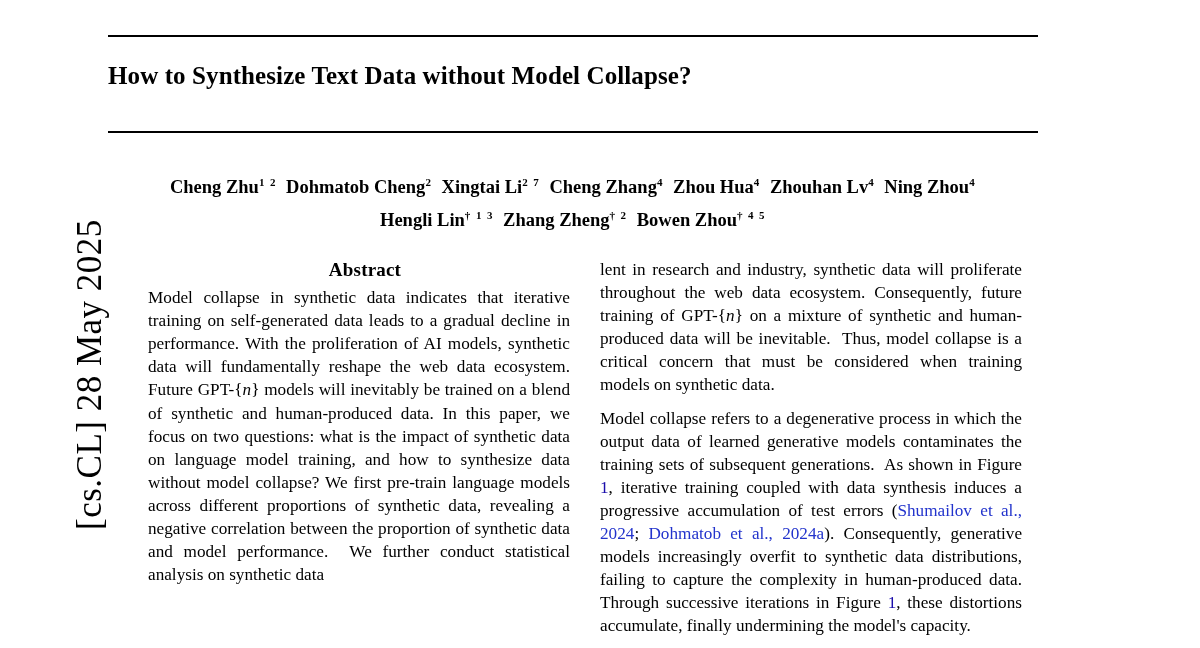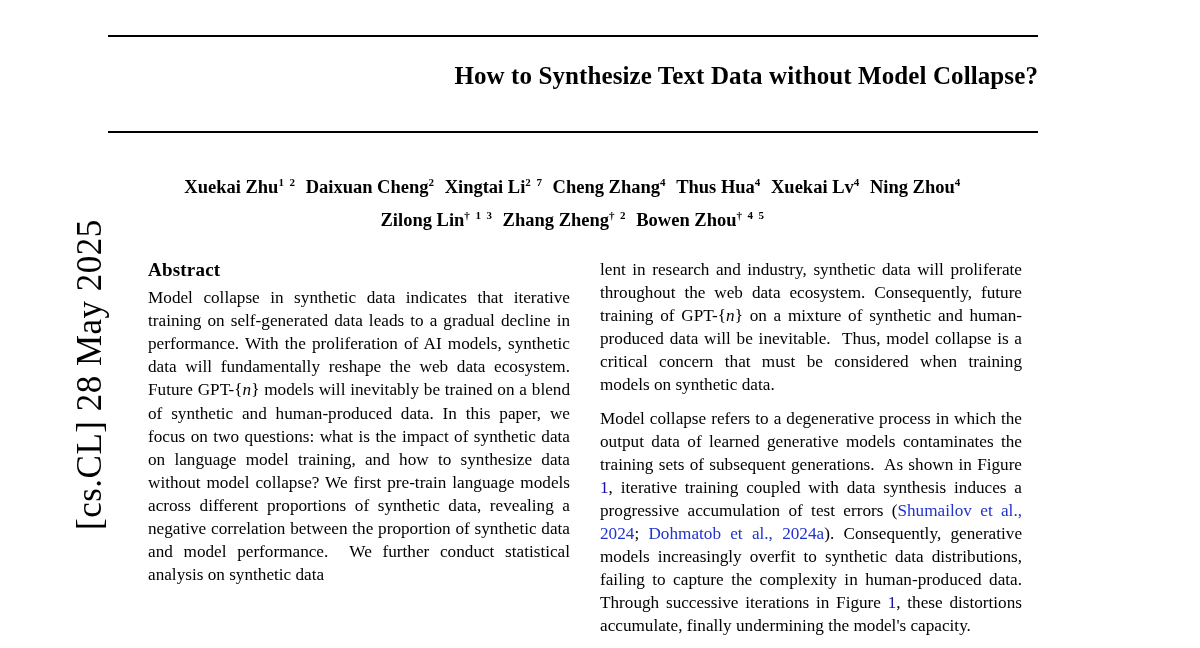--- a/index.html
+++ b/index.html
@@ -55,21 +55,21 @@
     width: 930px;
   }
   .rule.top { top: 35px; }
   .rule.bottom { top: 131px; }
 
   .paper-title {
     position: absolute;
     left: 12px;
     top: 62px;
     width: 930px;
-    text-align: right;
+    text-align: left;
     font-size: 25px;
     font-weight: bold;
     font-family: "Liberation Serif", serif;
     letter-spacing: 0.1px;
   }
 
   .authors {
     position: absolute;
     left: 12px;
     top: 168px;
@@ -99,20 +99,21 @@
     top: 0;
     width: 434px;
     font-size: 17.2px;
     line-height: 23.1px;
     text-align: justify;
   }
   .col.left { left: 40px; }
   .col.right { left: 492px; }
 
   .abstract-head {
+    text-align: center;
     font-size: 19px;
     font-weight: bold;
     margin: 0 0 5px 0;
     letter-spacing: 0.2px;
   }
 
   p.body {
     margin: 0 12px 10px 0;
     text-align: justify;
     text-justify: inter-word;
@@ -133,24 +134,24 @@
 <div class="page">
 
   <div class="rule top"></div>
 
   <div class="paper-title">How to Synthesize Text Data without Model Collapse?</div>
 
   <div class="rule bottom"></div>
 
   <div class="authors">
     <span class="line">
-      <b>Xuekai Zhu</b><sup>1 2</sup>&nbsp;&nbsp;<b>Daixuan Cheng</b><sup>2</sup>&nbsp;&nbsp;<b>Xingtai Li</b><sup>2 7</sup>&nbsp;&nbsp;<b>Cheng Zhang</b><sup>4</sup>&nbsp;&nbsp;<b>Thus Hua</b><sup>4</sup>&nbsp;&nbsp;<b>Xuekai Lv</b><sup>4</sup>&nbsp;&nbsp;<b>Ning Zhou</b><sup>4</sup>
+      <b>Cheng Zhu</b><sup>1 2</sup>&nbsp;&nbsp;<b>Dohmatob Cheng</b><sup>2</sup>&nbsp;&nbsp;<b>Xingtai Li</b><sup>2 7</sup>&nbsp;&nbsp;<b>Cheng Zhang</b><sup>4</sup>&nbsp;&nbsp;<b>Zhou Hua</b><sup>4</sup>&nbsp;&nbsp;<b>Zhouhan Lv</b><sup>4</sup>&nbsp;&nbsp;<b>Ning Zhou</b><sup>4</sup>
     </span>
     <span class="line">
-      <b>Zilong Lin</b><sup>† 1 3</sup>&nbsp;&nbsp;<b>Zhang Zheng</b><sup>† 2</sup>&nbsp;&nbsp;<b>Bowen Zhou</b><sup>† 4 5</sup>
+      <b>Hengli Lin</b><sup>† 1 3</sup>&nbsp;&nbsp;<b>Zhang Zheng</b><sup>† 2</sup>&nbsp;&nbsp;<b>Bowen Zhou</b><sup>† 4 5</sup>
     </span>
   </div>
 
   <div class="columns">
 
     <div class="col left">
       <div class="abstract-head">Abstract</div>
       <p class="body">Model collapse in synthetic data indicates that iterative training on self-generated data leads to a gradual decline in performance. With the pro­liferation of AI models, synthetic data will funda­mentally reshape the web data ecosystem. Future GPT-{<span class="mathvar">n</span>} models will inevitably be trained on a blend of synthetic and human-produced data. In this paper, we focus on two questions: what is the impact of synthetic data on language model train­ing, and how to synthesize data without model col­lapse? We first pre-train language models across different proportions of synthetic data, revealing a negative correlation between the proportion of synthetic data and model performance.&nbsp; We fur­ther conduct statistical analysis on synthetic data</p>
     </div>
 

